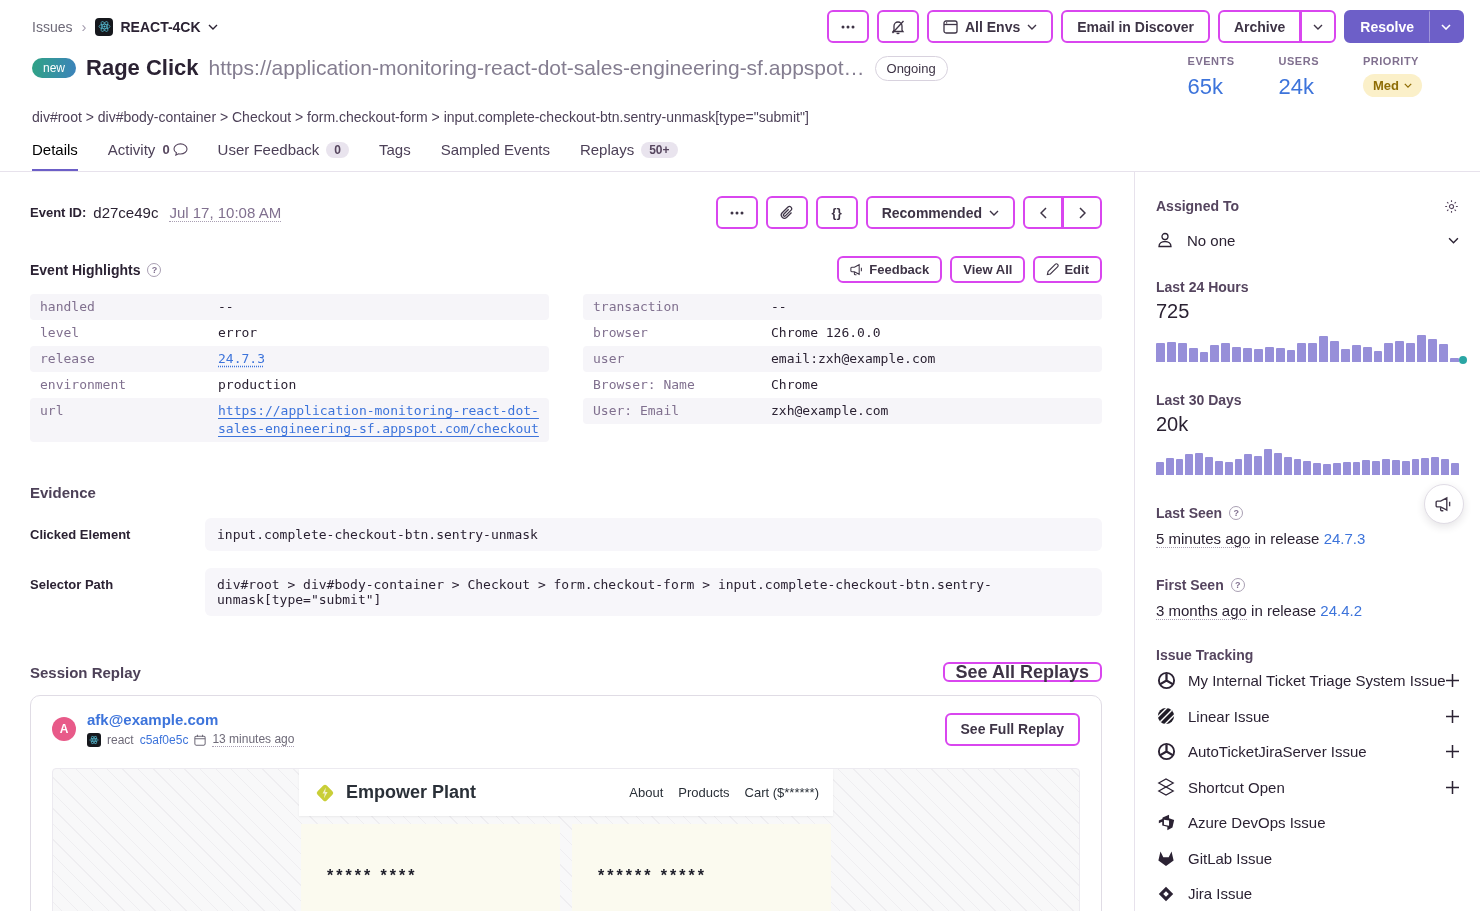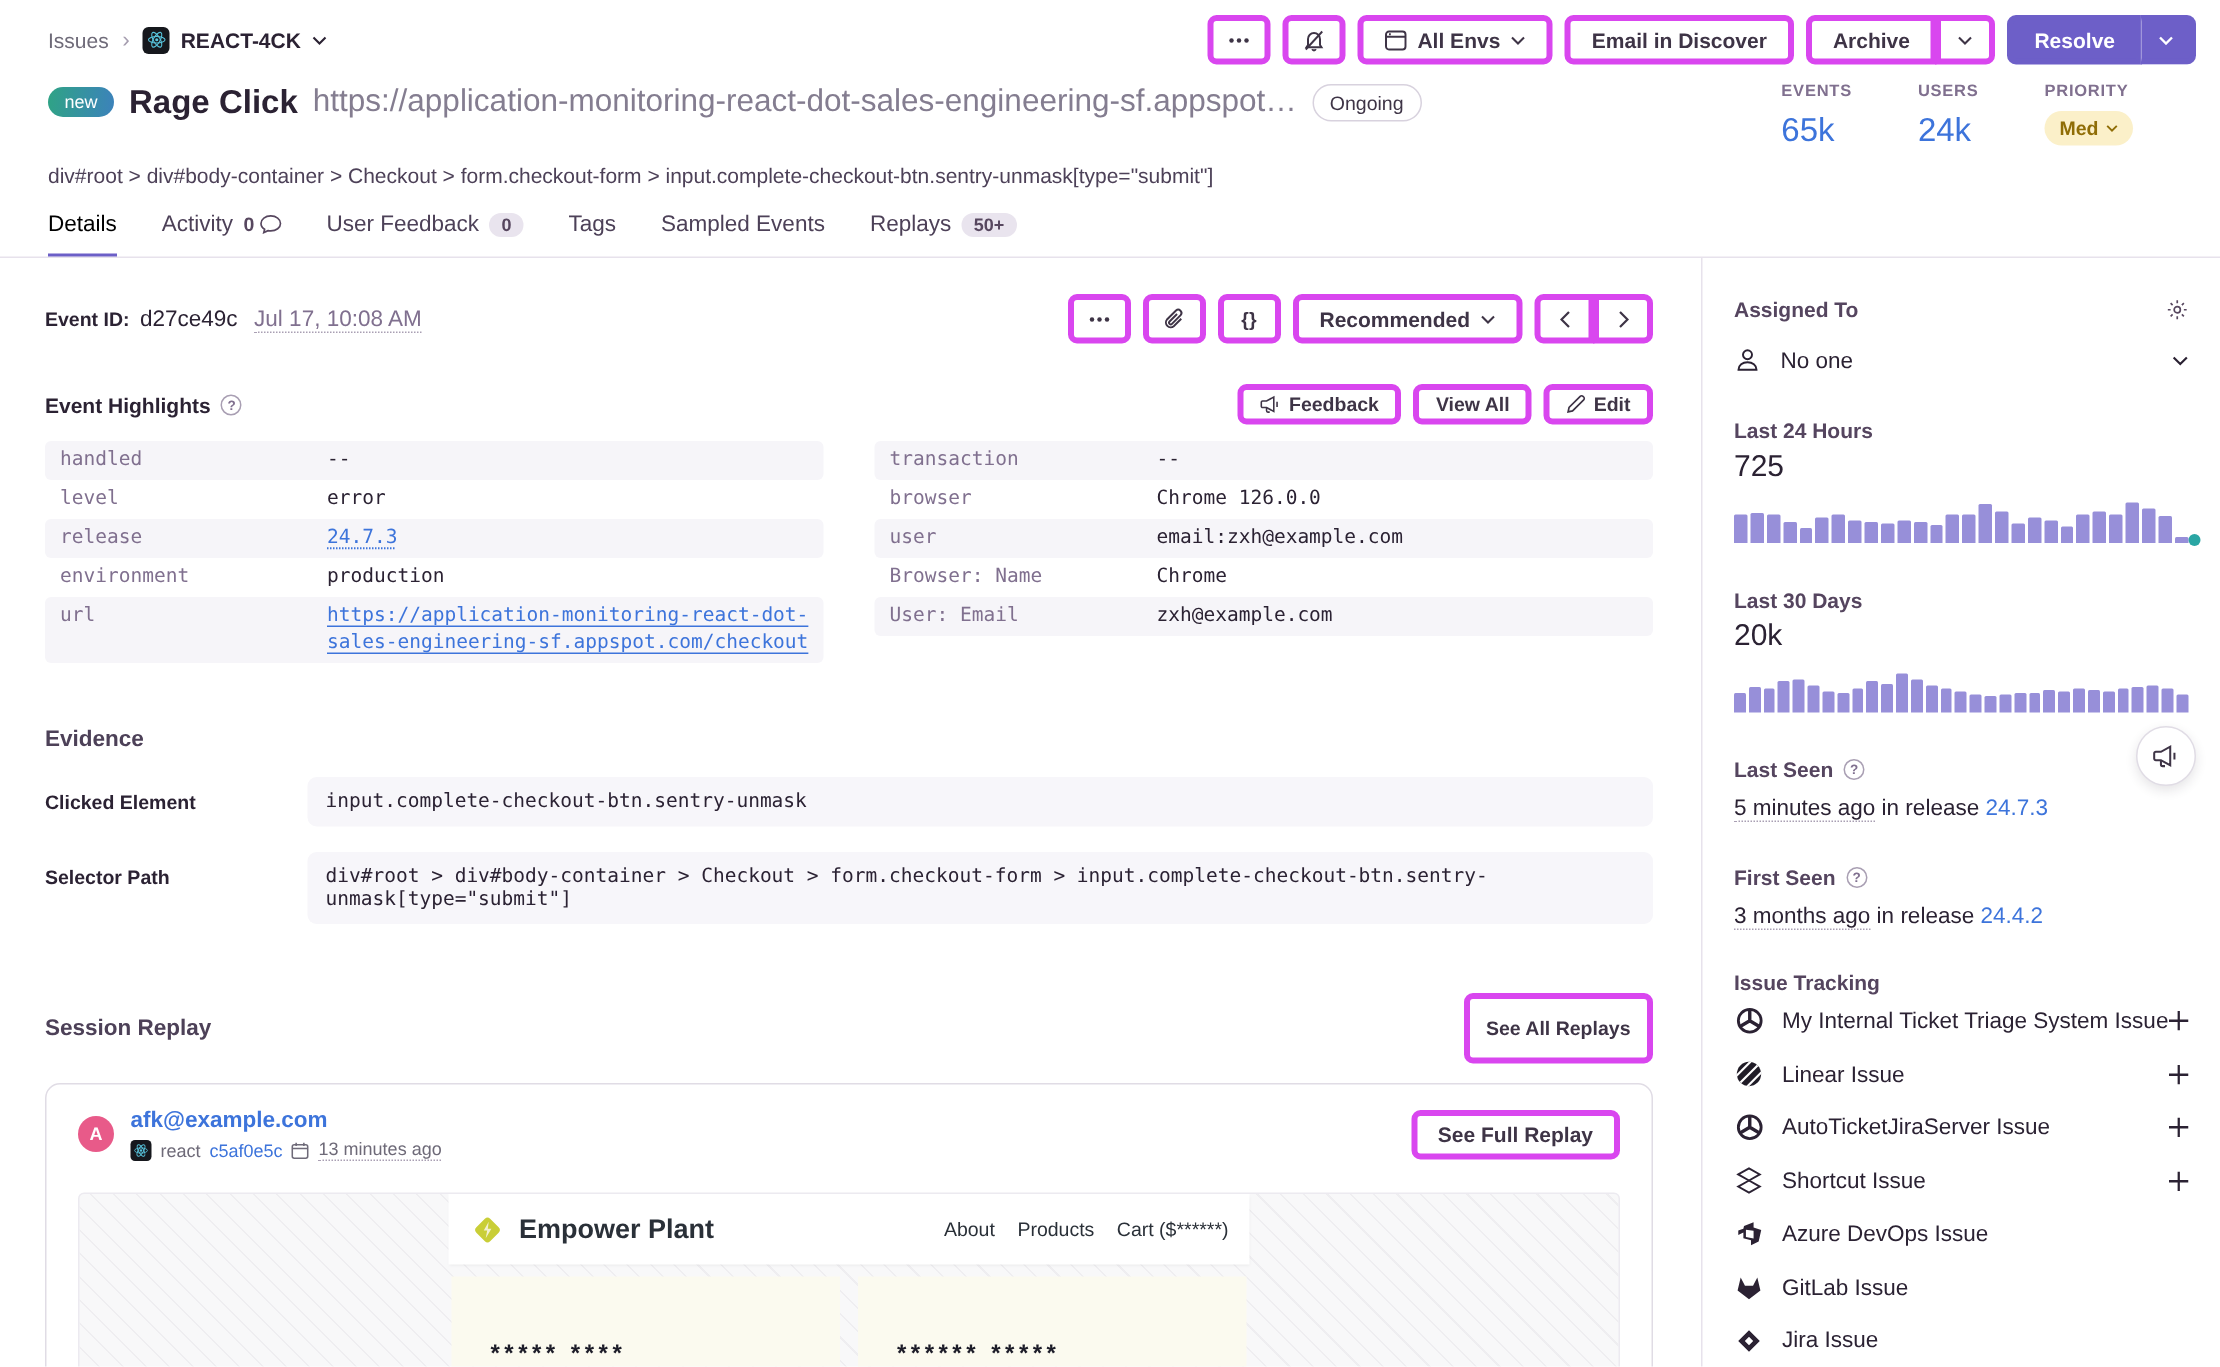--- a/index.html
+++ b/index.html
@@ -7,21 +7,21 @@
   body{font-family:"Liberation Sans",sans-serif;color:#2b2233;background:#fff;font-size:14px;position:relative}
   svg{display:block}
   
   .topbar{display:flex;align-items:center;justify-content:space-between;padding:10px 16px 8px 32px}
   .crumbs{display:flex;align-items:center;gap:9px;font-size:14px}
   .crumb-issues{color:#6e6a78}
   .crumb-sep{color:#a59daf;font-size:15px}
   .proj{display:flex;align-items:center;gap:7px;font-weight:600;color:#2b2233}
   .proj-icon{width:18px;height:18px;border-radius:4px;background:#16181d;display:flex;align-items:center;justify-content:center}
   .actions{display:flex;align-items:center;gap:8px}
-  .btn{height:33px;border:4px solid #d946ef;border-radius:6px;background:#fff;display:inline-flex;align-items:center;gap:7px;padding:0 14px;font-weight:600;font-size:14px;color:#3e3446;cursor:pointer}
+  .btn{height:33px;border:2px solid #d946ef;border-radius:6px;background:#fff;display:inline-flex;align-items:center;gap:7px;padding:0 14px;font-weight:600;font-size:14px;color:#3e3446;cursor:pointer}
   .icon-btn{width:42px;justify-content:center;padding:0}
   .split{display:flex}
   .split .btn{border-radius:6px 0 0 6px}
   .split .btn+.btn{border-radius:0 6px 6px 0;margin-left:-1px;padding:0 11px}
   .split-primary .btn{background:#6d5fc8;border-color:#6d5fc8;color:#fff}
   .split-primary .btn+.btn{border-left:1px solid rgba(255,255,255,.35)}
   
   .header{padding:4px 32px 0}
   .title-row{display:flex;align-items:flex-start}
   .title-left{display:flex;align-items:center;gap:10px;min-width:0;flex:1}
@@ -370,21 +370,21 @@
       <span class="ev-label">Clicked Element</span>
       <div class="ev-value">input.complete-checkout-btn.sentry-unmask</div>
     </div>
     <div class="ev-row">
       <span class="ev-label">Selector Path</span>
       <div class="ev-value">div#root &gt; div#body-container &gt; Checkout &gt; form.checkout-form &gt; input.complete-checkout-btn.sentry-unmask[type="submit"]</div>
     </div>
 
     <div class="replay-head">
       <span class="replay-title">Session Replay</span>
-      <button class="btn btn-sm" style="margin-left:auto;height:47px;font-size:13px">
+      <button class="btn btn-sm" style="margin-left:auto;height:20px;font-size:18px">
           <span>See All Replays</span>
         </button>
     </div>
 
     <div class="replay-card">
       <div class="rc-head">
         <span class="avatar">A</span>
         <div class="rc-user">
           <div class="rc-email">afk@example.com</div>
           <div class="rc-meta">
@@ -614,21 +614,21 @@
           </span>
       </div>
 
       <div class="issue-item">
         <span class="issue-icon">
           <svg width="18" height="18" viewBox="0 0 20 20" fill="none" stroke="#2b2233" stroke-width="1.4">
               <path d="M2 6.5L10 2l8 4.5-8 4.5z" transform="translate(0,-1)"></path>
               <path d="M2 13.5L10 9l8 4.5-8 4.5z" transform="translate(0,1)"></path>
             </svg>
         </span>
-        <span class="issue-label">Shortcut Issue</span>
+        <span class="issue-label">Shortcut Open</span>
         <span class="issue-add">
             <svg width="13" height="13" viewBox="0 0 12 12">
               <path d="M6 0v12M0 6h12" stroke="#2b2233" stroke-width="1.4"></path>
             </svg>
           </span>
       </div>
 
       <div class="issue-item">
         <span class="issue-icon">
           <svg width="17" height="17" viewBox="0 0 20 20" fill="#2b2233">

